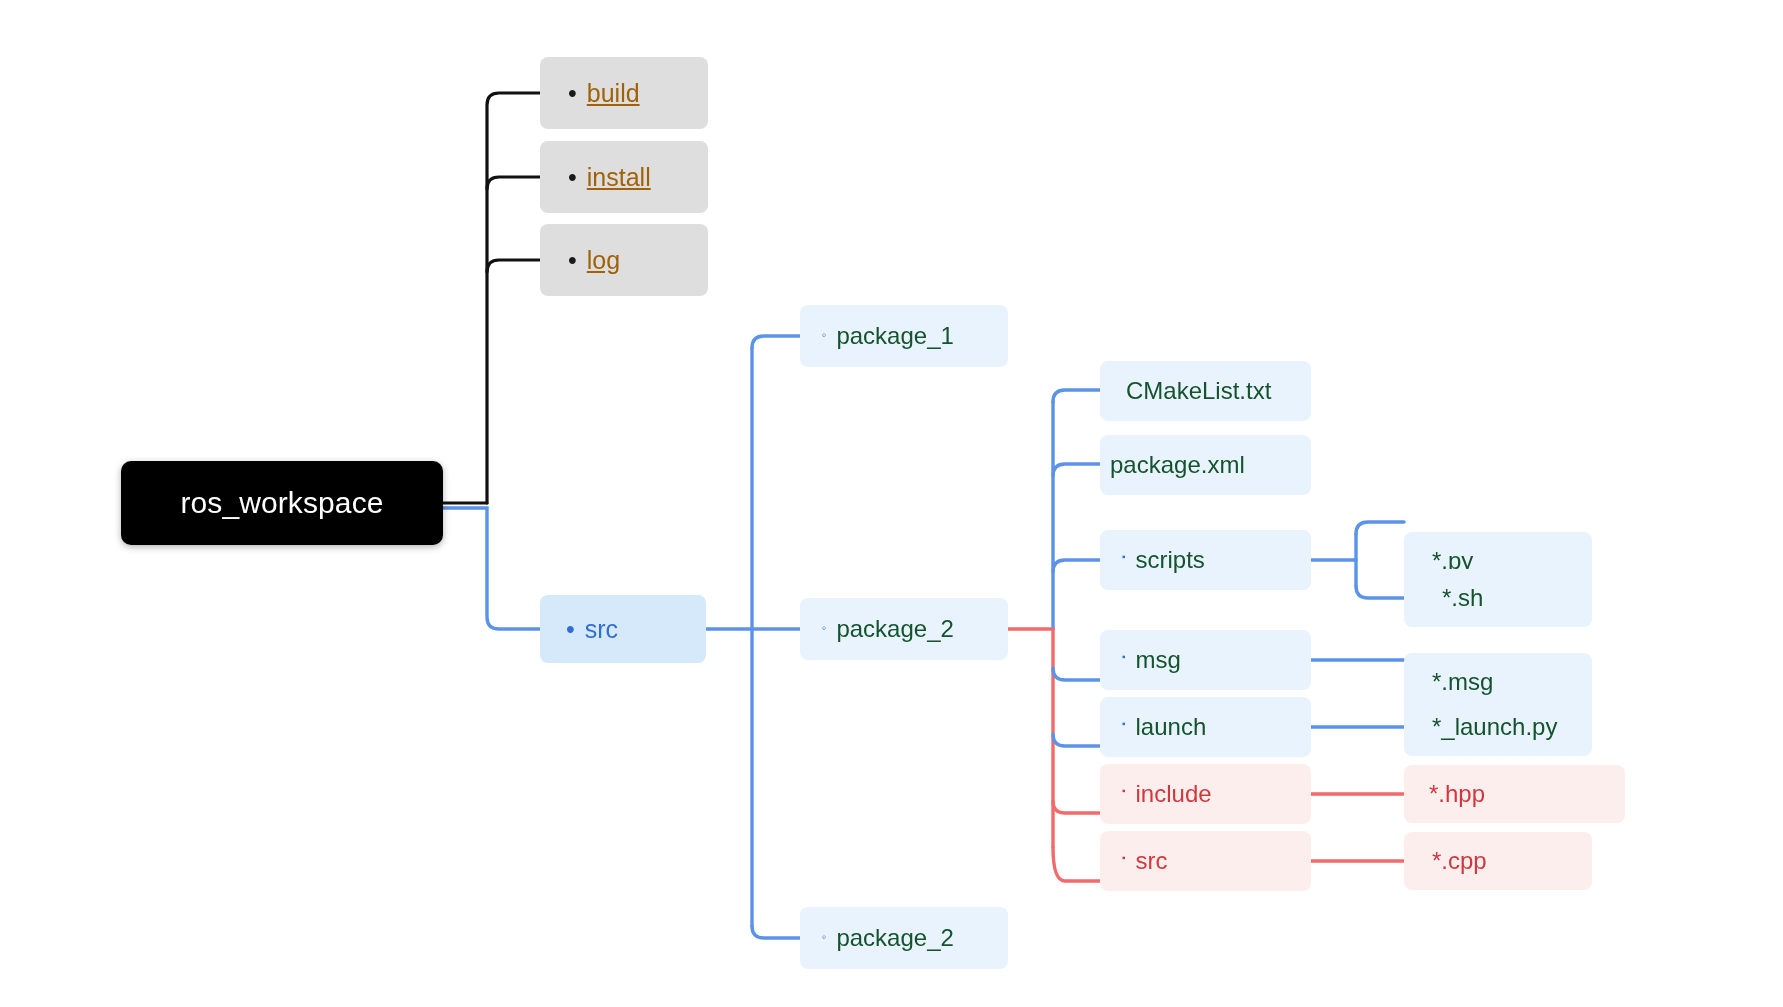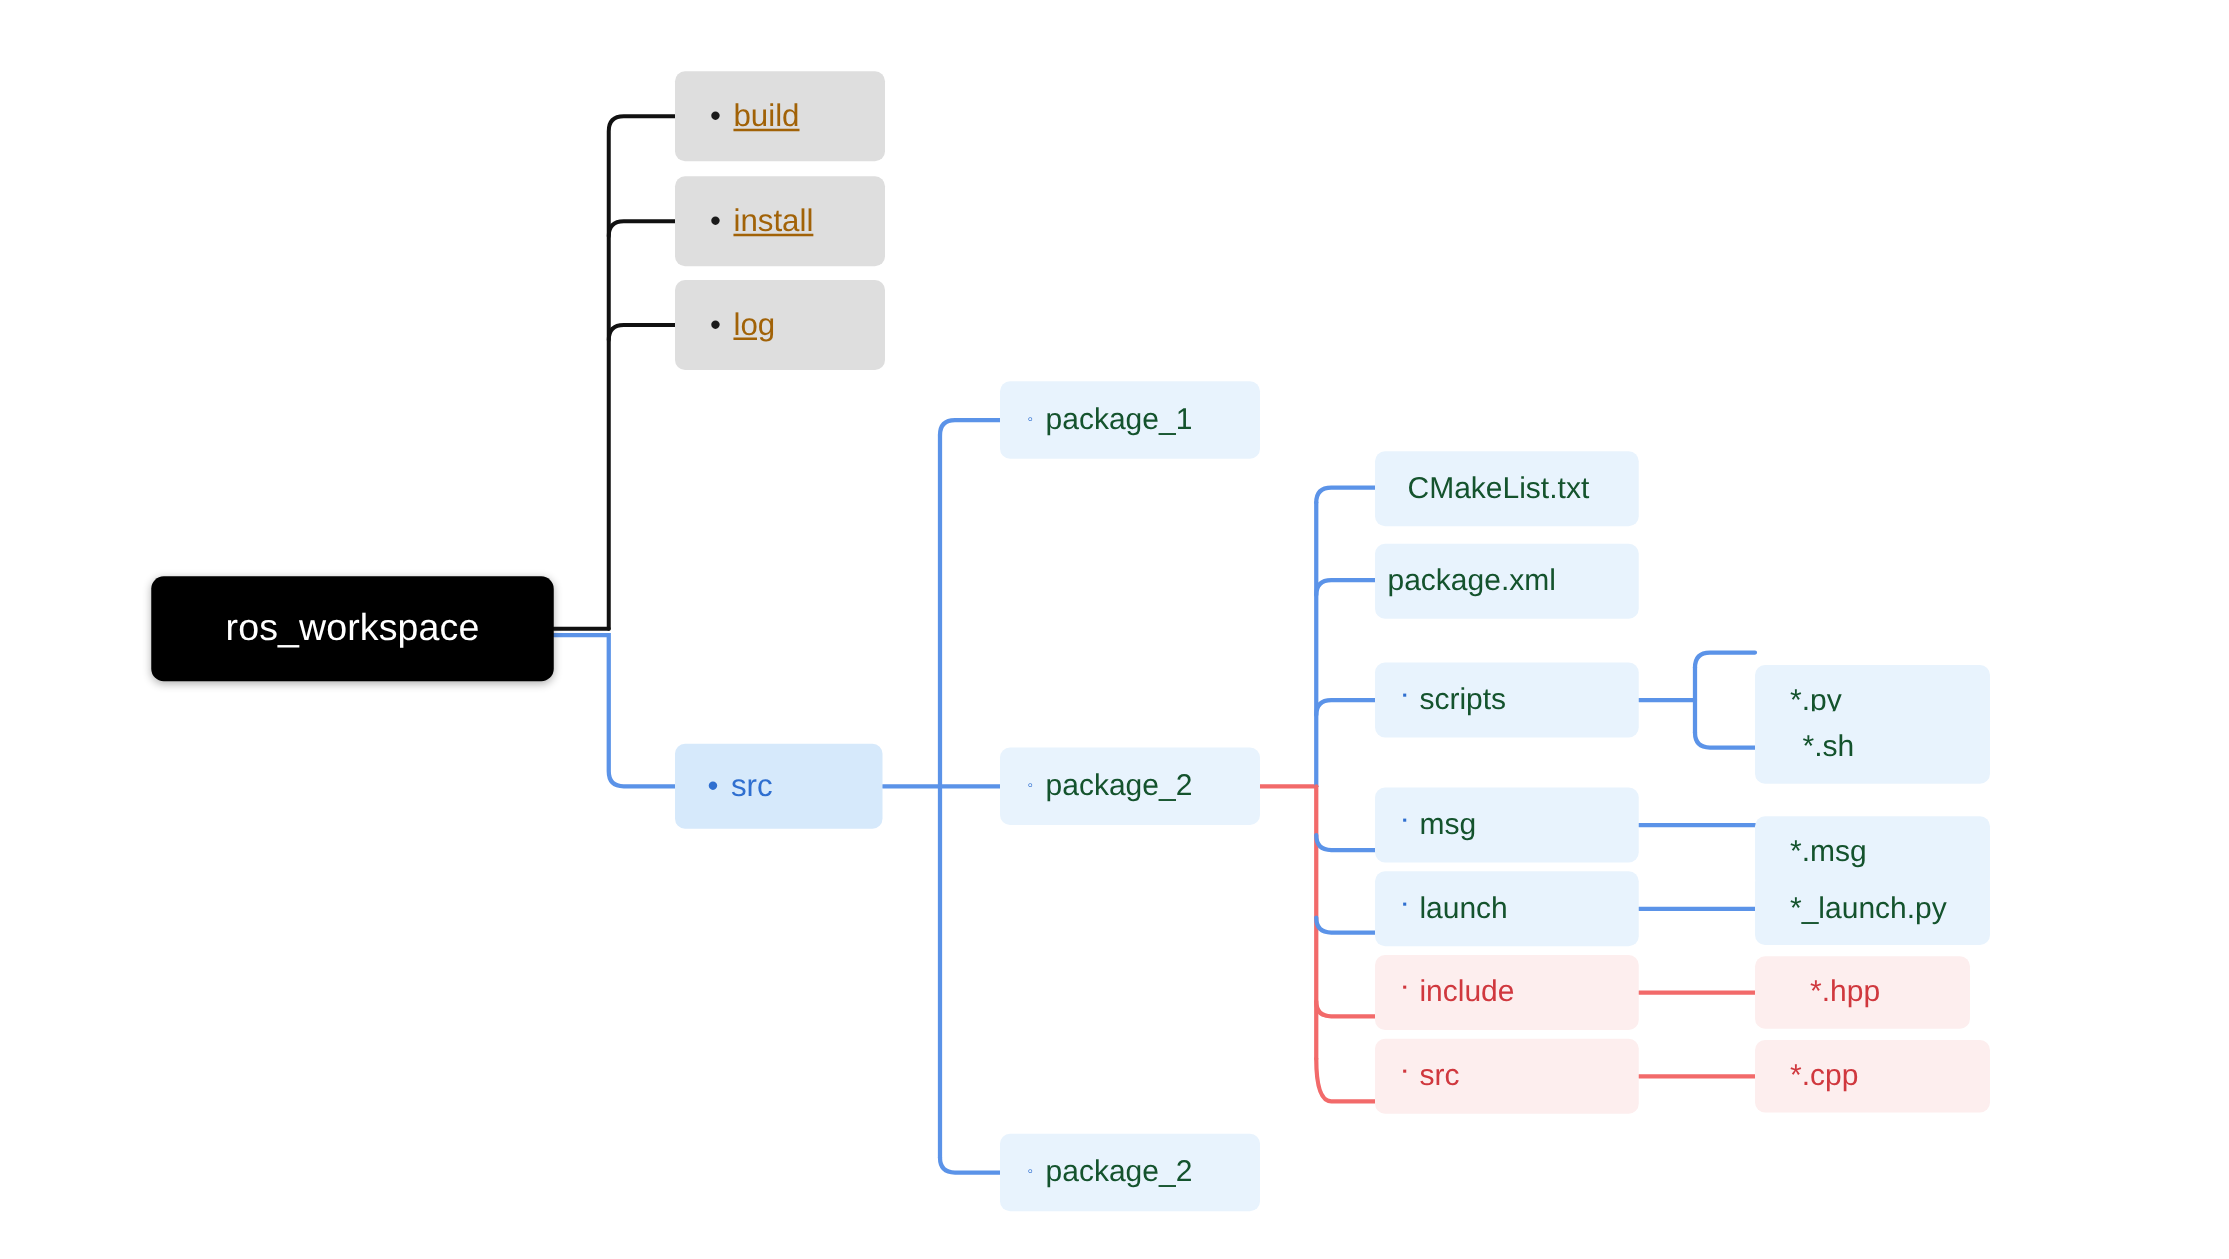--- a/index.html
+++ b/index.html
@@ -242,21 +242,21 @@
   <div class="node node-blue" style="left:1404px; top:631px; width:188px; height:58px; padding-left:28px;margin-top:22px;">
 
     <span class="label">*.msg</span>
   </div>
 
   <div class="node node-blue" style="left:1404px; top:698px; width:188px; height:58px; padding-left:28px;">
 
     <span class="label">*_launch.py</span>
   </div>
 
-  <div class="node node-red" style="left:1404px; top:765px; width:172px; height:58px; padding-left:44px;">
+  <div class="node node-red" style="left:1404px; top:765px; width:221px; height:58px; padding-left:25px;">
 
     <span class="label">*.hpp</span>
   </div>
 
   <div class="node node-red" style="left:1404px; top:832px; width:188px; height:58px; padding-left:28px;">
 
     <span class="label">*.cpp</span>
   </div>
 
 </div>

